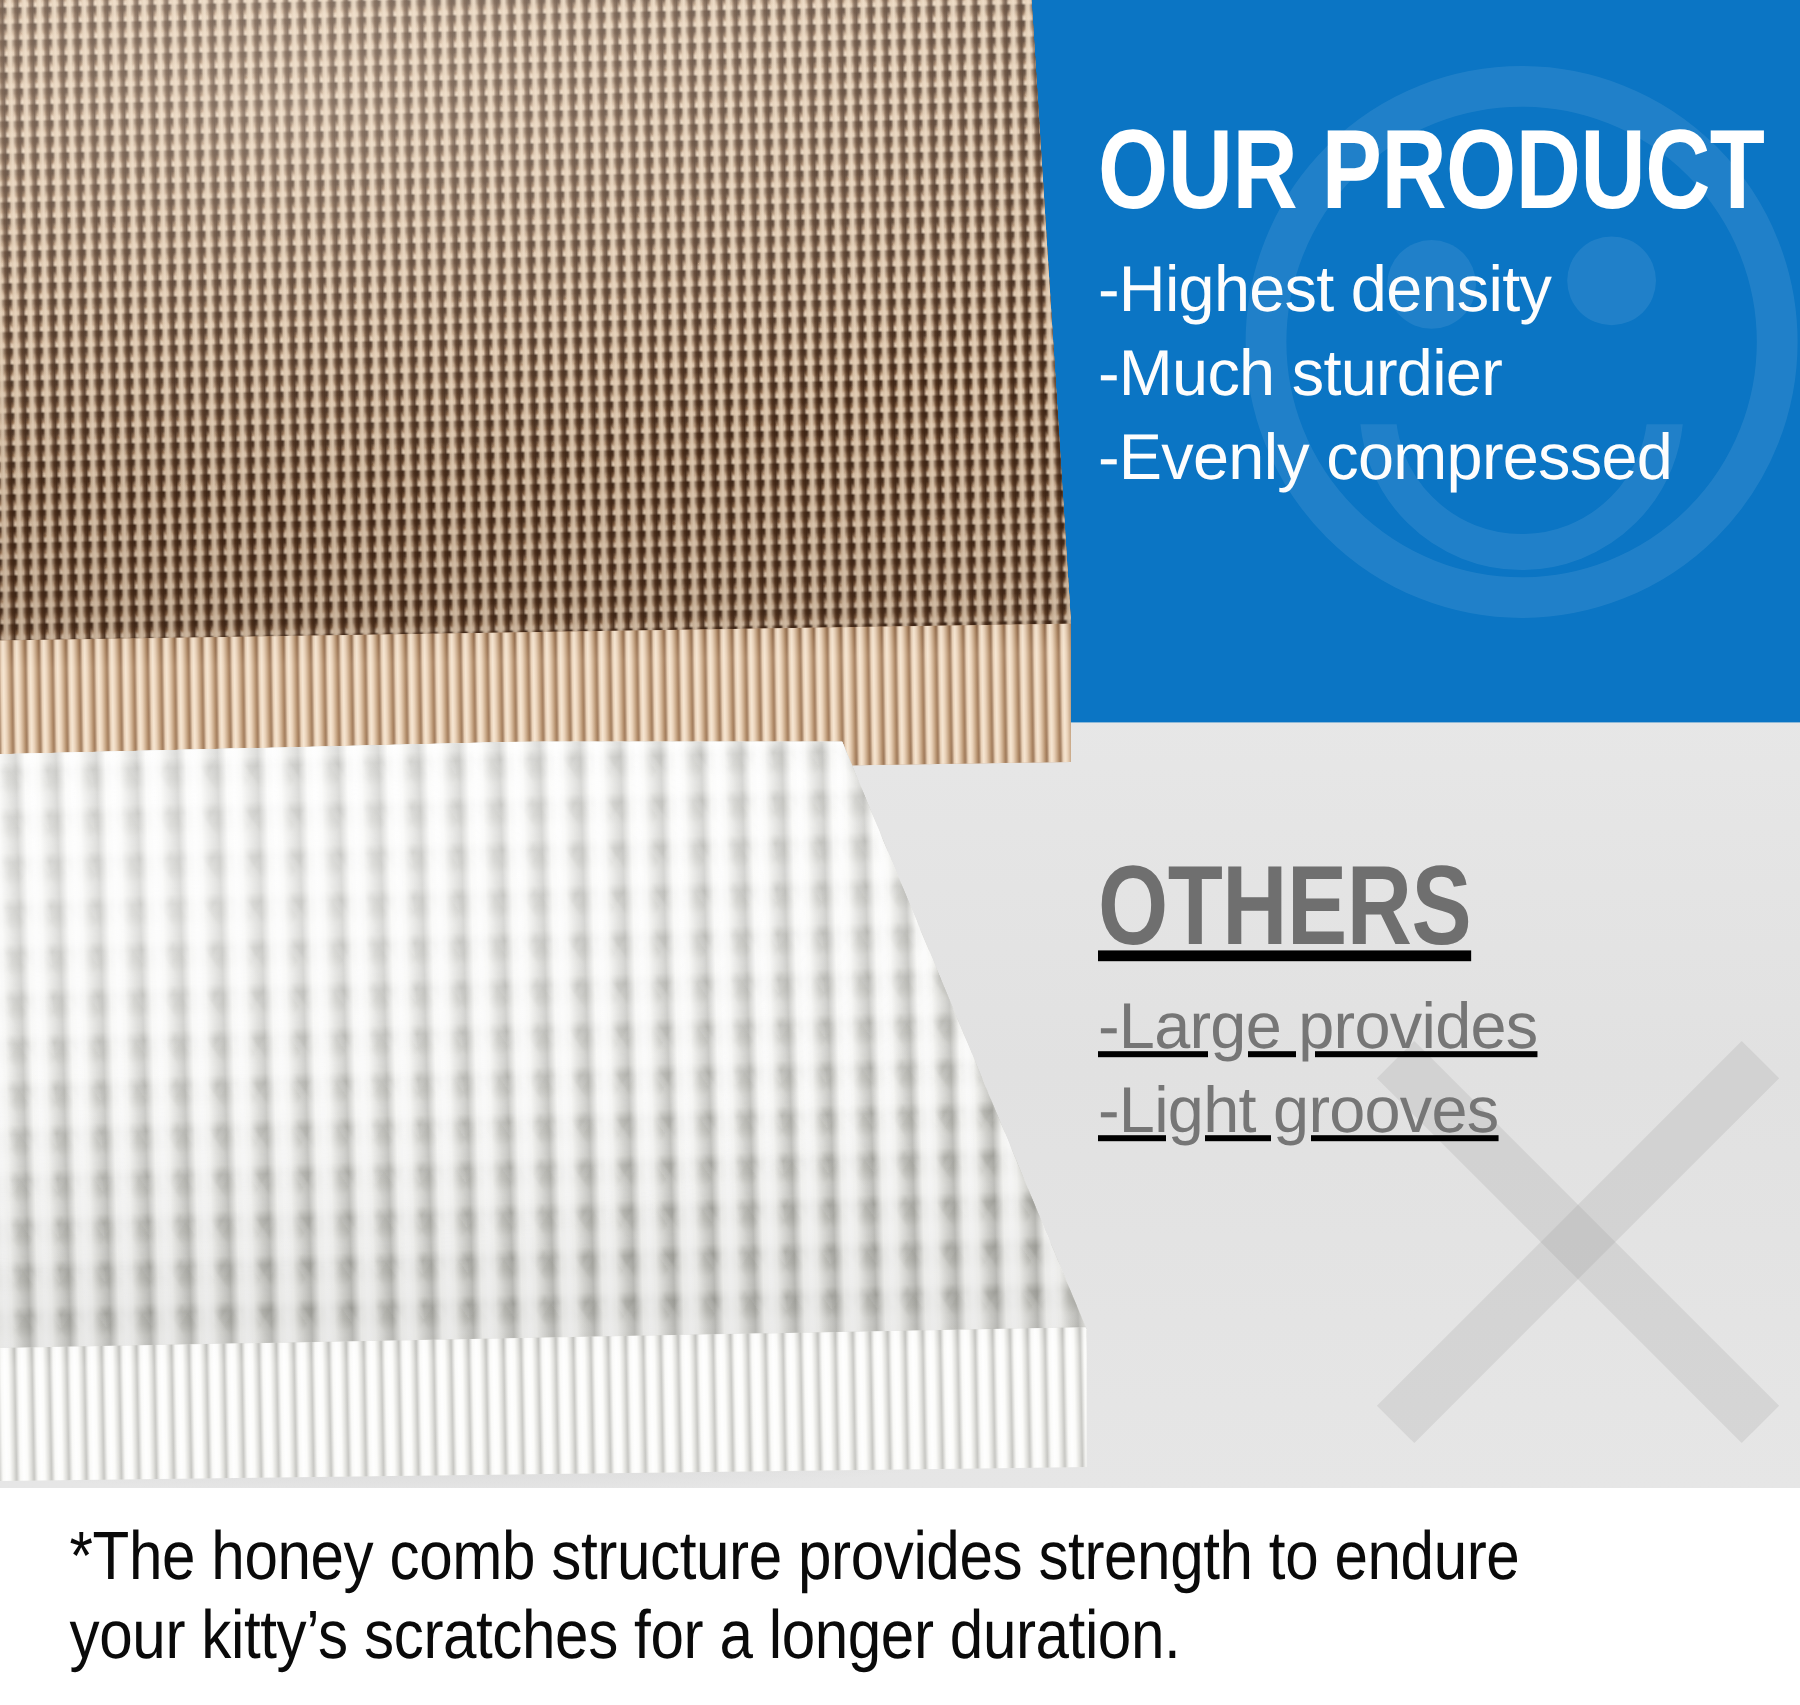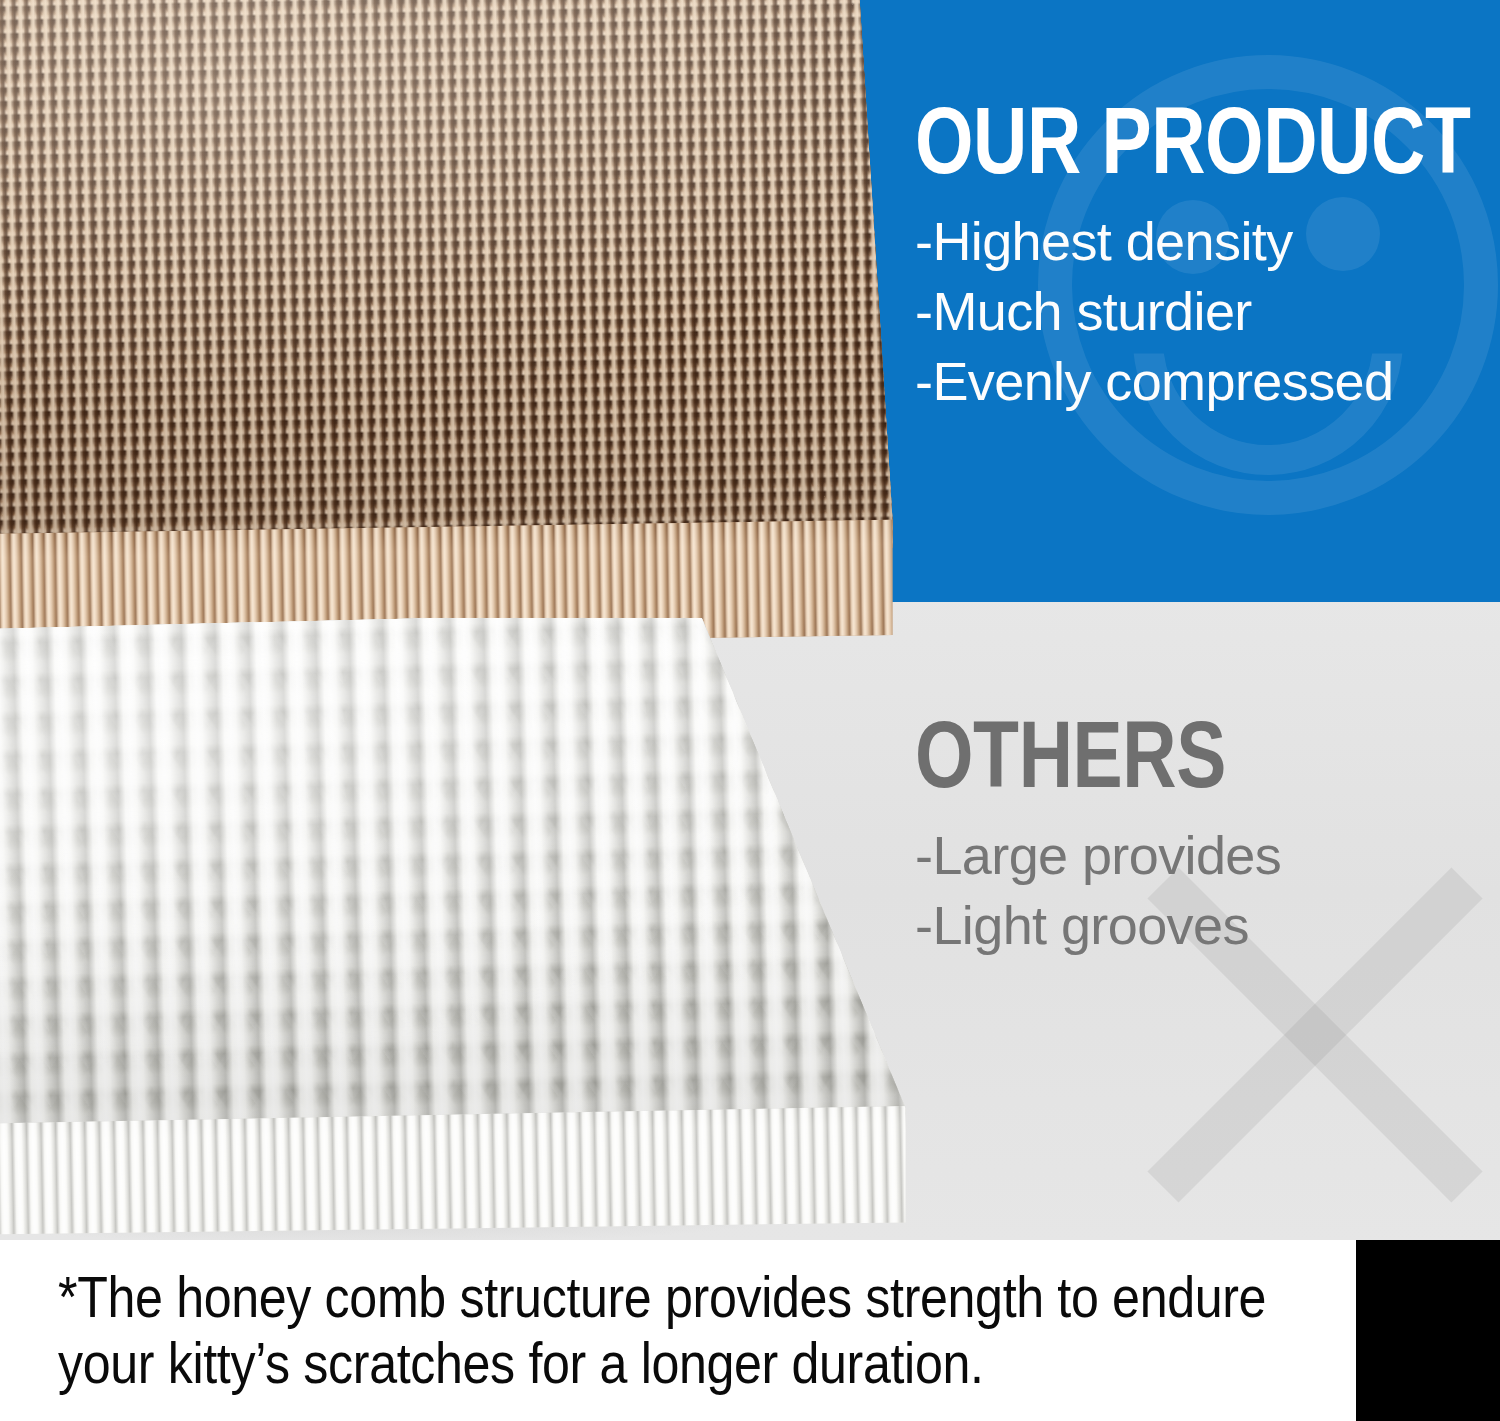--- a/index.html
+++ b/index.html
@@ -8,21 +8,21 @@
     background: #ffffff;
   }
   body {
     font-family: "Liberation Sans", sans-serif;
   }
   #page {
     position: relative;
     width: 1500px;
     height: 1421px;
     overflow: hidden;
-    background: #000000;
+    background: #1d4ed8;
   }
 
   
   #image-area {
     position: absolute;
     left: 0; top: 0;
     width: 1500px;
     height: 1240px;
     overflow: hidden;
     background: #e8e8e8;
@@ -310,30 +310,30 @@
     font-weight: 300;
     font-size: 54px;
     line-height: 70px;
     white-space: nowrap;
     letter-spacing: -0.6px;
   }
   .bullets.light li { color: #fdfdfd; }
   .bullets.dark  li { color: #767676; }
 
   #our-block    { top: 98px; }
-  #others-block { top: 712px; }
+  #others-block { top: 712px; text-decoration: underline; }
 
   .block-heading-wrap { height: 108px; }
 
   
   #caption {
     position: absolute;
     left: 0;
     top: 1240px;
-    width: 1356px;
+    width: 1500px;
     height: 181px;
     background: #ffffff;
   }
   #caption p {
     position: absolute;
     left: 58px;
     top: 24px;
     width: 1400px;
     margin: 0;
     color: #0a0a0a;

